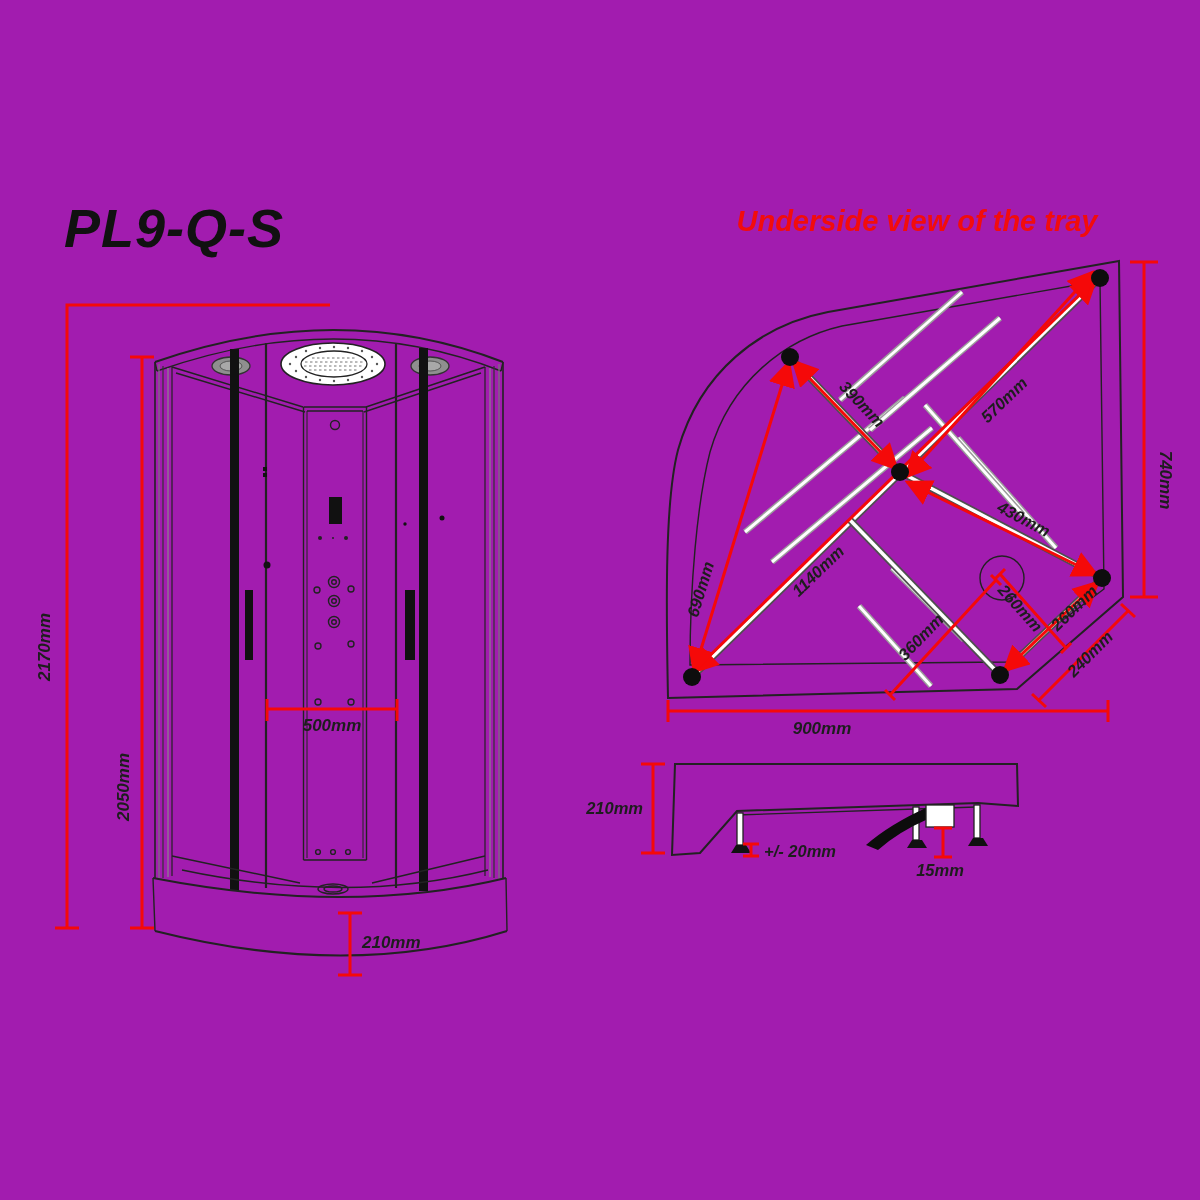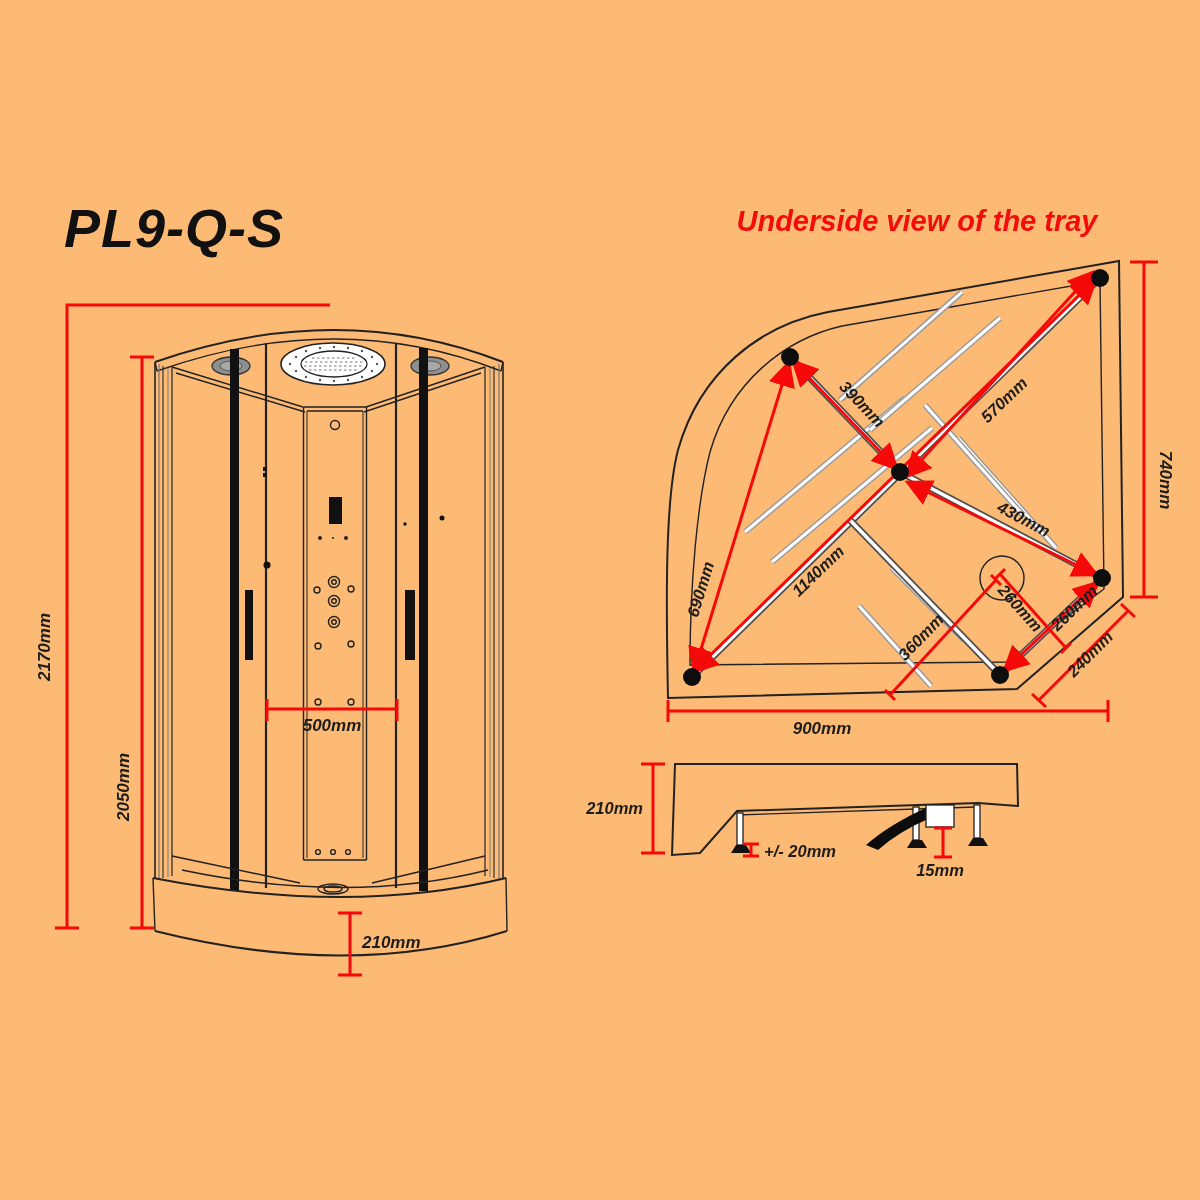--- a/index.html
+++ b/index.html
@@ -1,16 +1,16 @@
 <!DOCTYPE html>
 <html><head>
 <meta charset="utf-8">
 <style>
   html,body{margin:0;padding:0;background:#ffffff;}
-  #stage{position:relative;width:1200px;height:1200px;background:#fdba74;overflow:hidden;
+  #stage{position:relative;width:1200px;height:1200px;background:#a21caf;overflow:hidden;
          font-family:"Liberation Sans", sans-serif;}
   svg{position:absolute;left:0;top:0;}
   text{font-family:"Liberation Sans", sans-serif;}
   .dim{font-style:italic;font-weight:bold;font-size:16.5px;fill:#1d1d1d;}
   .dim-big{font-style:italic;font-weight:bold;font-size:17px;fill:#1d1d1d;}
   .title-text{font-style:italic;font-weight:bold;font-size:54px;fill:#111;letter-spacing:1px;}
   .heading-text{font-style:italic;font-weight:600;font-size:29px;fill:#F20C0C;}
   .blk{stroke:#222;stroke-width:1.4;fill:none;}
   .blk2{stroke:#222;stroke-width:2;fill:none;}
   .red{stroke:#F50909;stroke-width:3;fill:none;}

